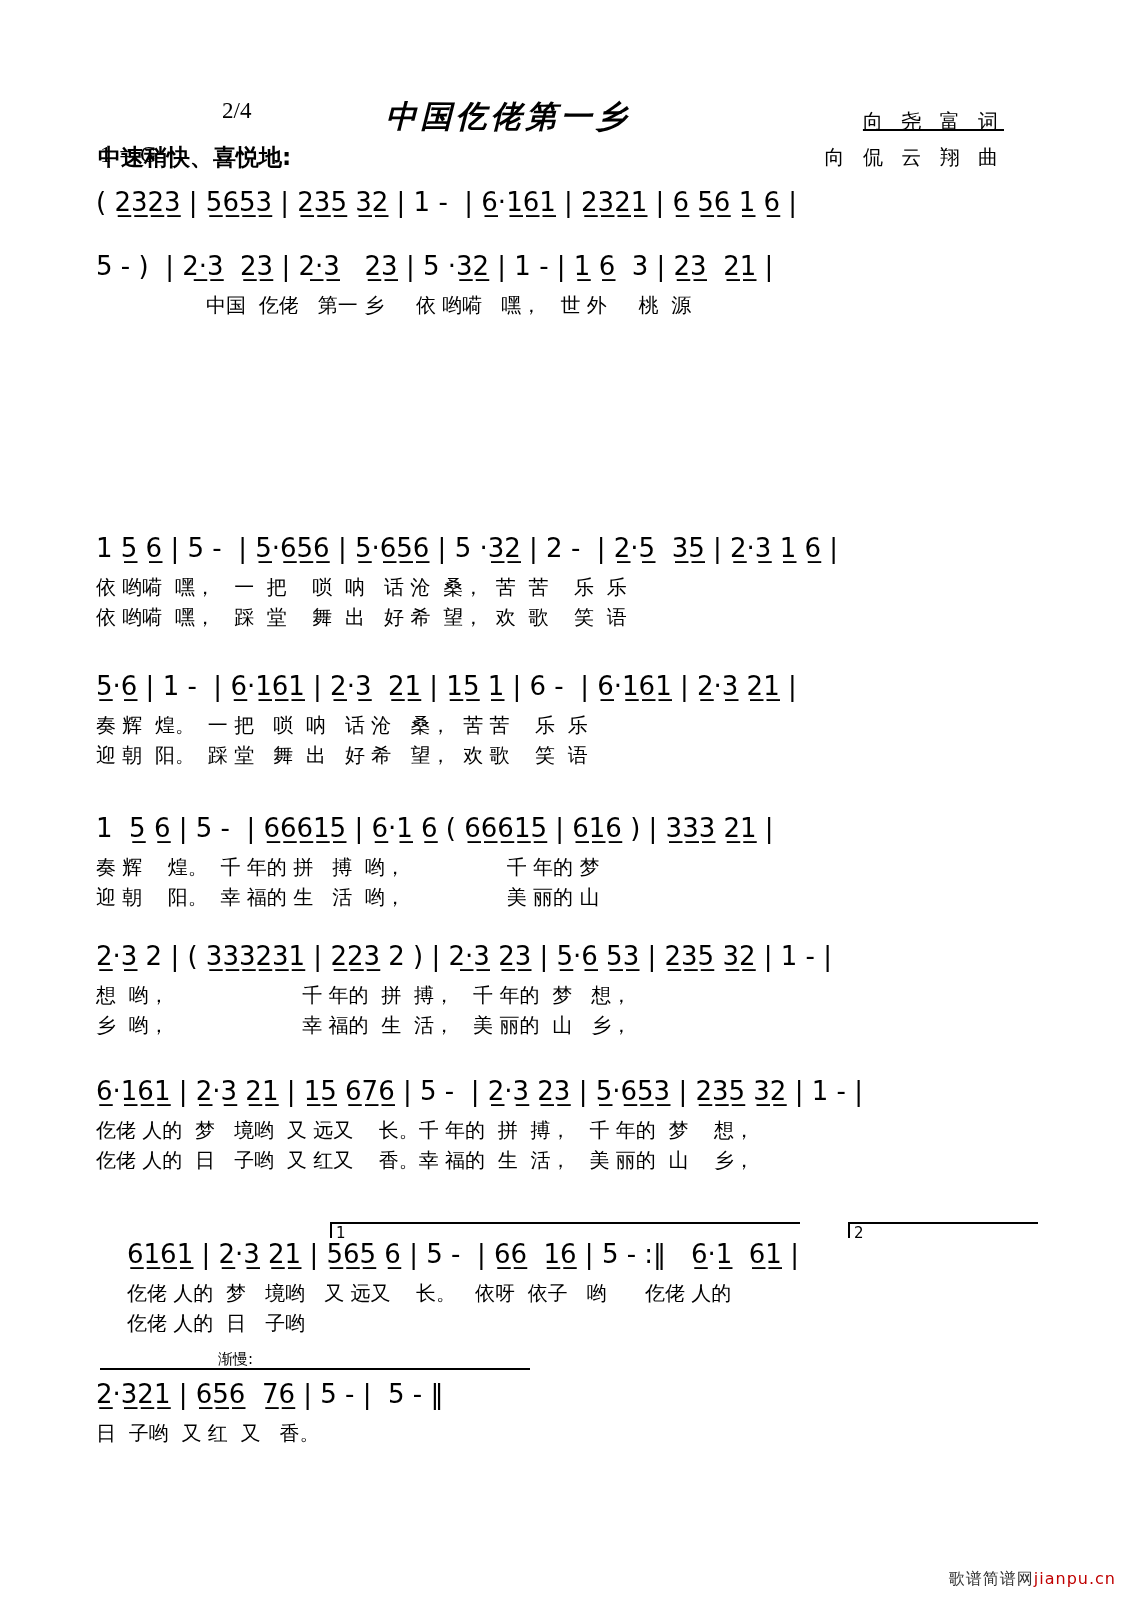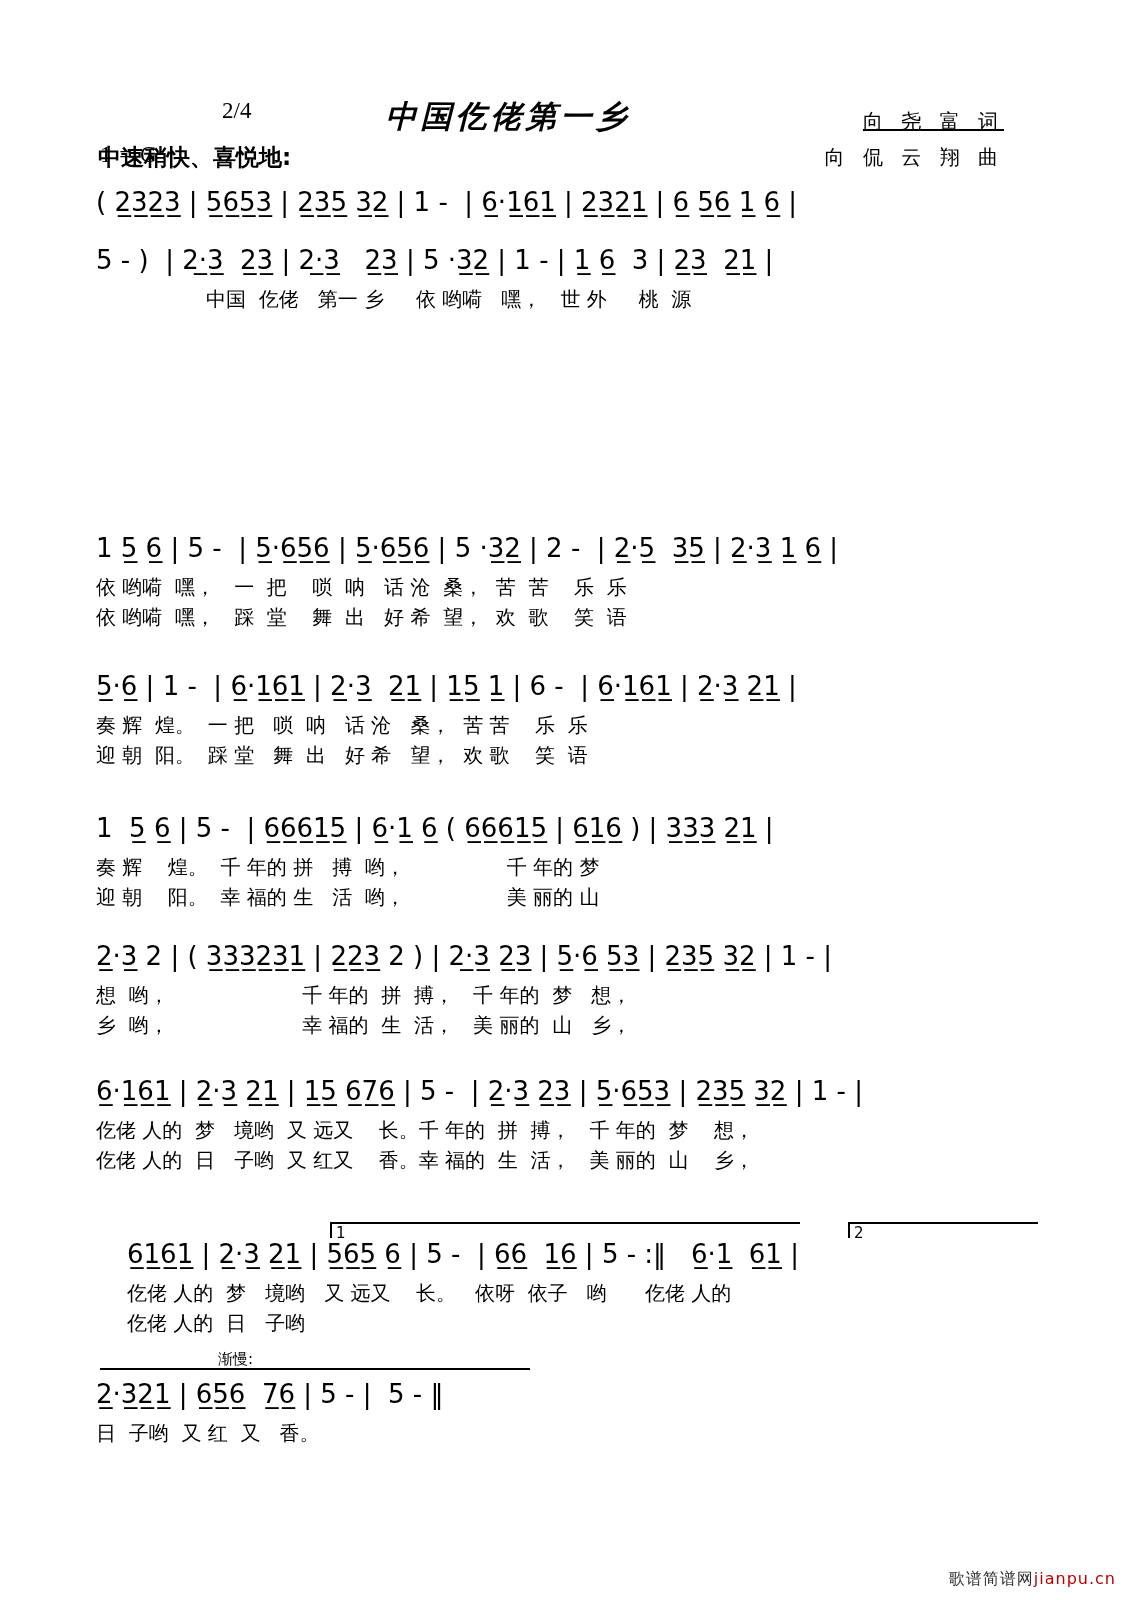--- a/index.html
+++ b/index.html
@@ -140,21 +140,21 @@
   <div class="hdr-meter">2/4</div>
   <div class="hdr-tempo">中速稍快、喜悦地:</div>
   <div class="title">中国仡佬第一乡</div>
   <div class="credit1">向 尧 富 词</div>
   <div class="credit2">向 侃 云 翔 曲</div>
 
   <div class="system" style="top:186px;">
     <div class="notes">( 2̲3̲2̲3̲ | 5̲6̲5̲3̲ | 2̲3̲5̲ 3̲2̲ | 1 -  | 6̲·1̲6̲1̲ | 2̲3̲2̲1̲ | 6̲ 5̲6̲ 1̲ 6̲ |</div>
   </div>
 
-  <div class="system" style="top:244px;">
+  <div class="system" style="top:250px;">
     <div class="notes">5 - )  | 2·̲3̲  2̲3̲ | 2·̲3̲   2̲3̲ | 5 ·3̲2̲ | 1 - | 1̲ 6̲  3 | 2̲3̲  2̲1̲ |</div>
     <div class="lyric l2" style="margin-left:110px;">中国  仡佬   第一 乡     依 哟嗬   嘿，   世 外     桃  源</div>
   </div>
 
 
   <div class="system" style="top:532px;">
     <div class="notes">1 5̲ 6̲ | 5 -  | 5̲·6̲5̲6̲ | 5̲·6̲5̲6̲ | 5 ·3̲2̲ | 2 -  | 2̲·5̲  3̲5̲ | 2̲·3̲ 1̲ 6̲ |</div>
     <div class="lyric">依 哟嗬  嘿，   一  把    唢  呐   话 沧  桑，  苦  苦    乐  乐</div>
     <div class="lyric l2">依 哟嗬  嘿，   踩  堂    舞  出   好 希  望，  欢  歌    笑  语</div>
   </div>

